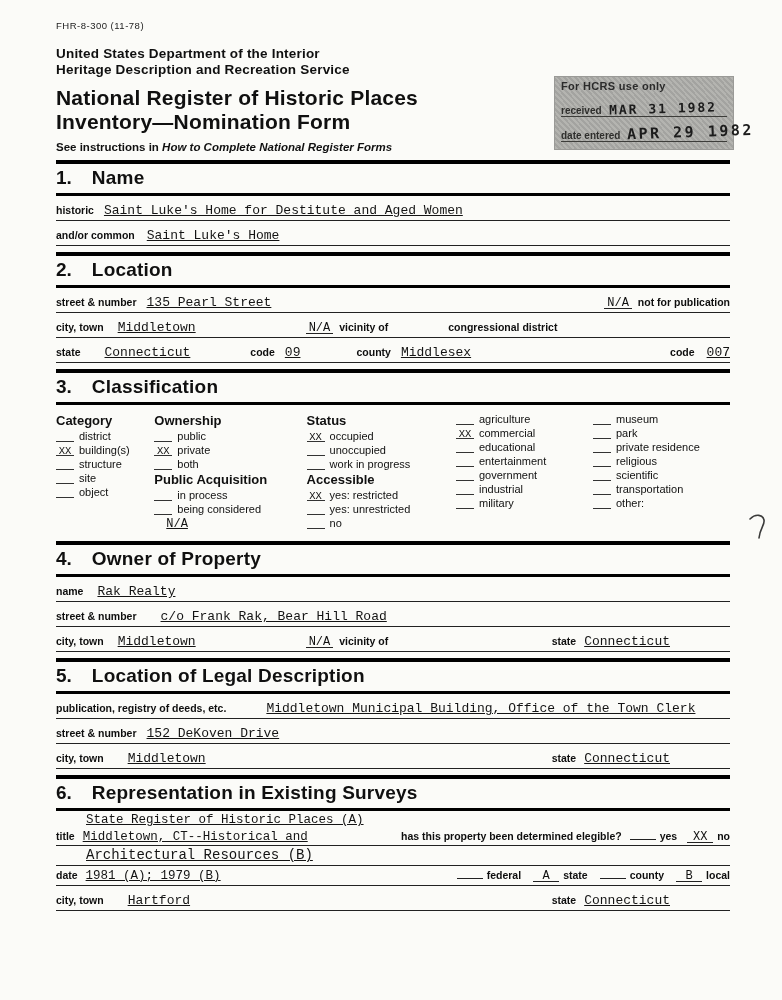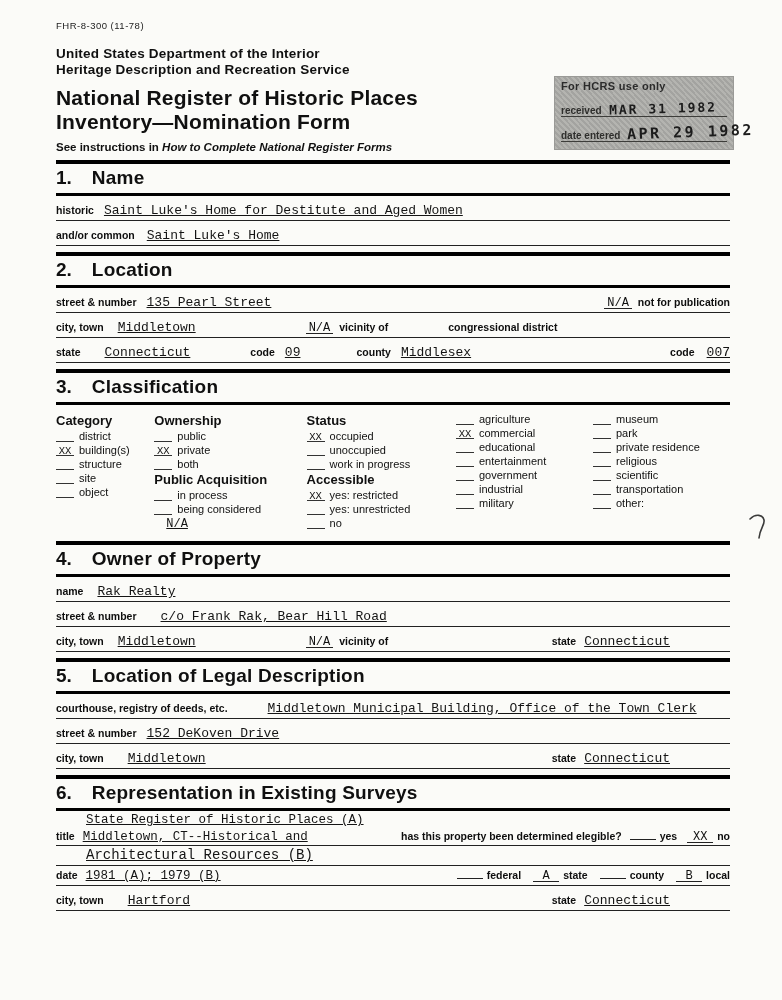--- a/index.html
+++ b/index.html
@@ -333,21 +333,21 @@
       <span class="spacer"></span>
       <span class="lbl">state</span>
       <span class="typed ml8">Connecticut</span>
       <span style="width:60px"></span>
     </div>
 
     <div class="sec-head">
       <span class="num">5.</span><span class="ttl">Location of Legal Description</span>
     </div>
     <div class="frow">
-      <span class="lbl">courthouse, registry of deeds, etc.</span>
+      <span class="lbl">publication, registry of deeds, etc.</span>
       <span class="typed ml40">Middletown Municipal Building, Office of the Town Clerk</span>
     </div>
     <div class="frow">
       <span class="lbl">street &amp; number</span>
       <span class="typed ml10">152 DeKoven Drive</span>
     </div>
     <div class="frow">
       <span class="lbl">city, town</span>
       <span class="typed ml24">Middletown</span>
       <span class="spacer"></span>

